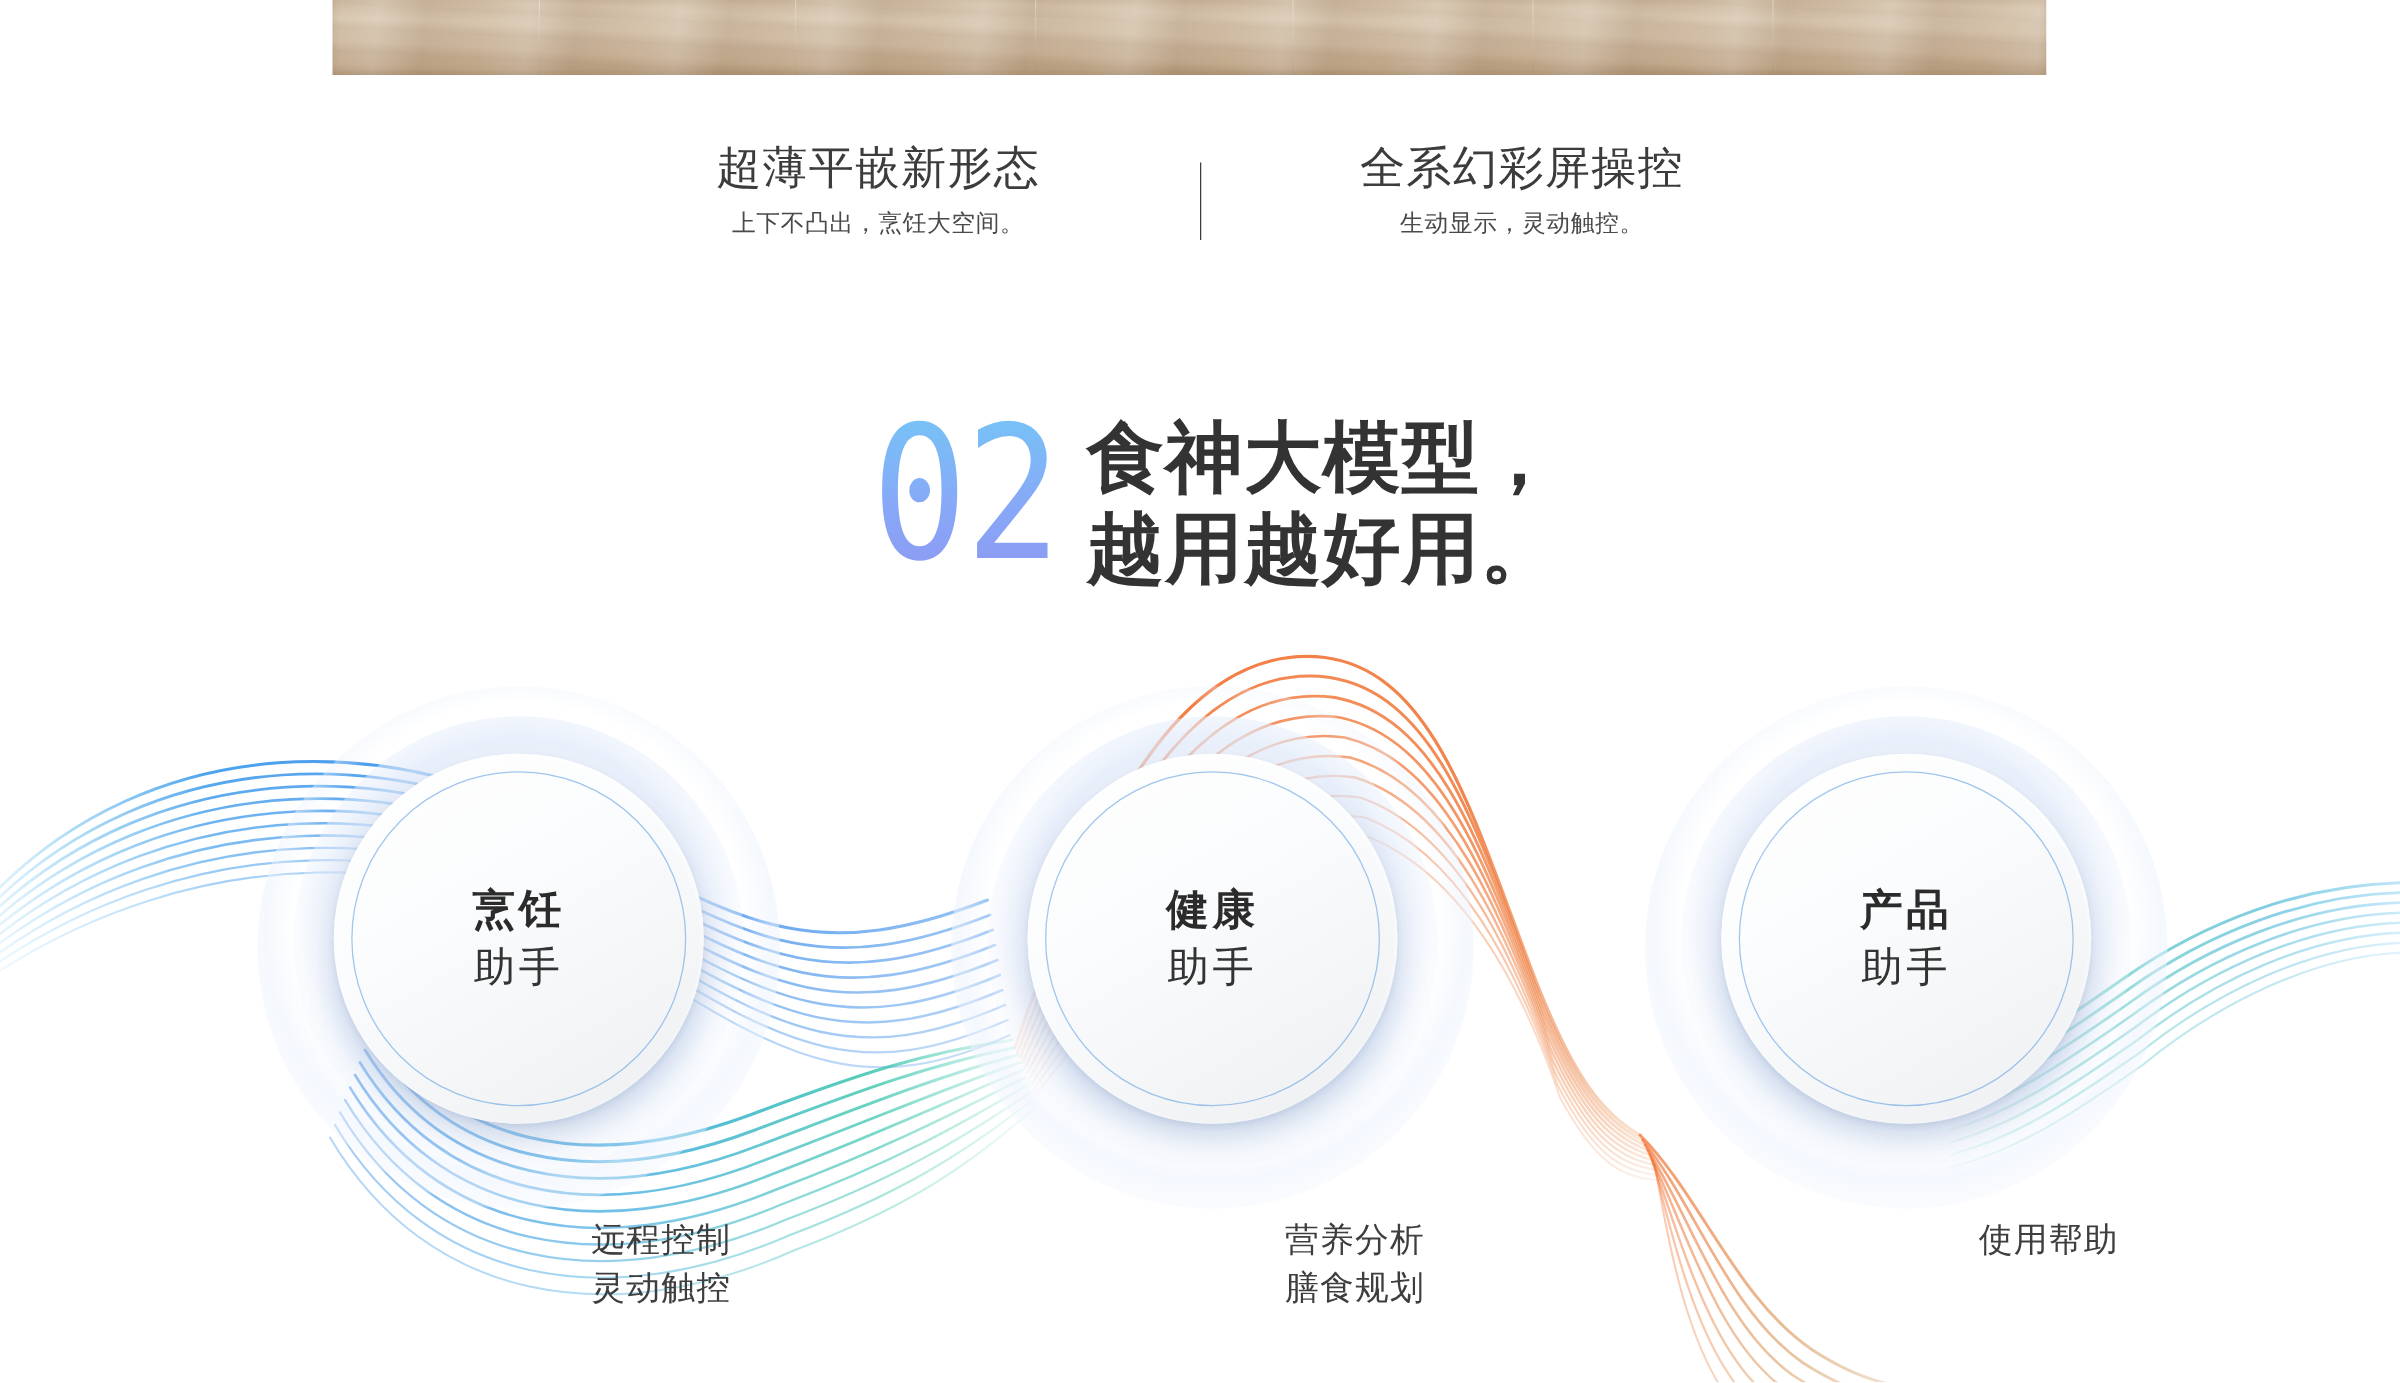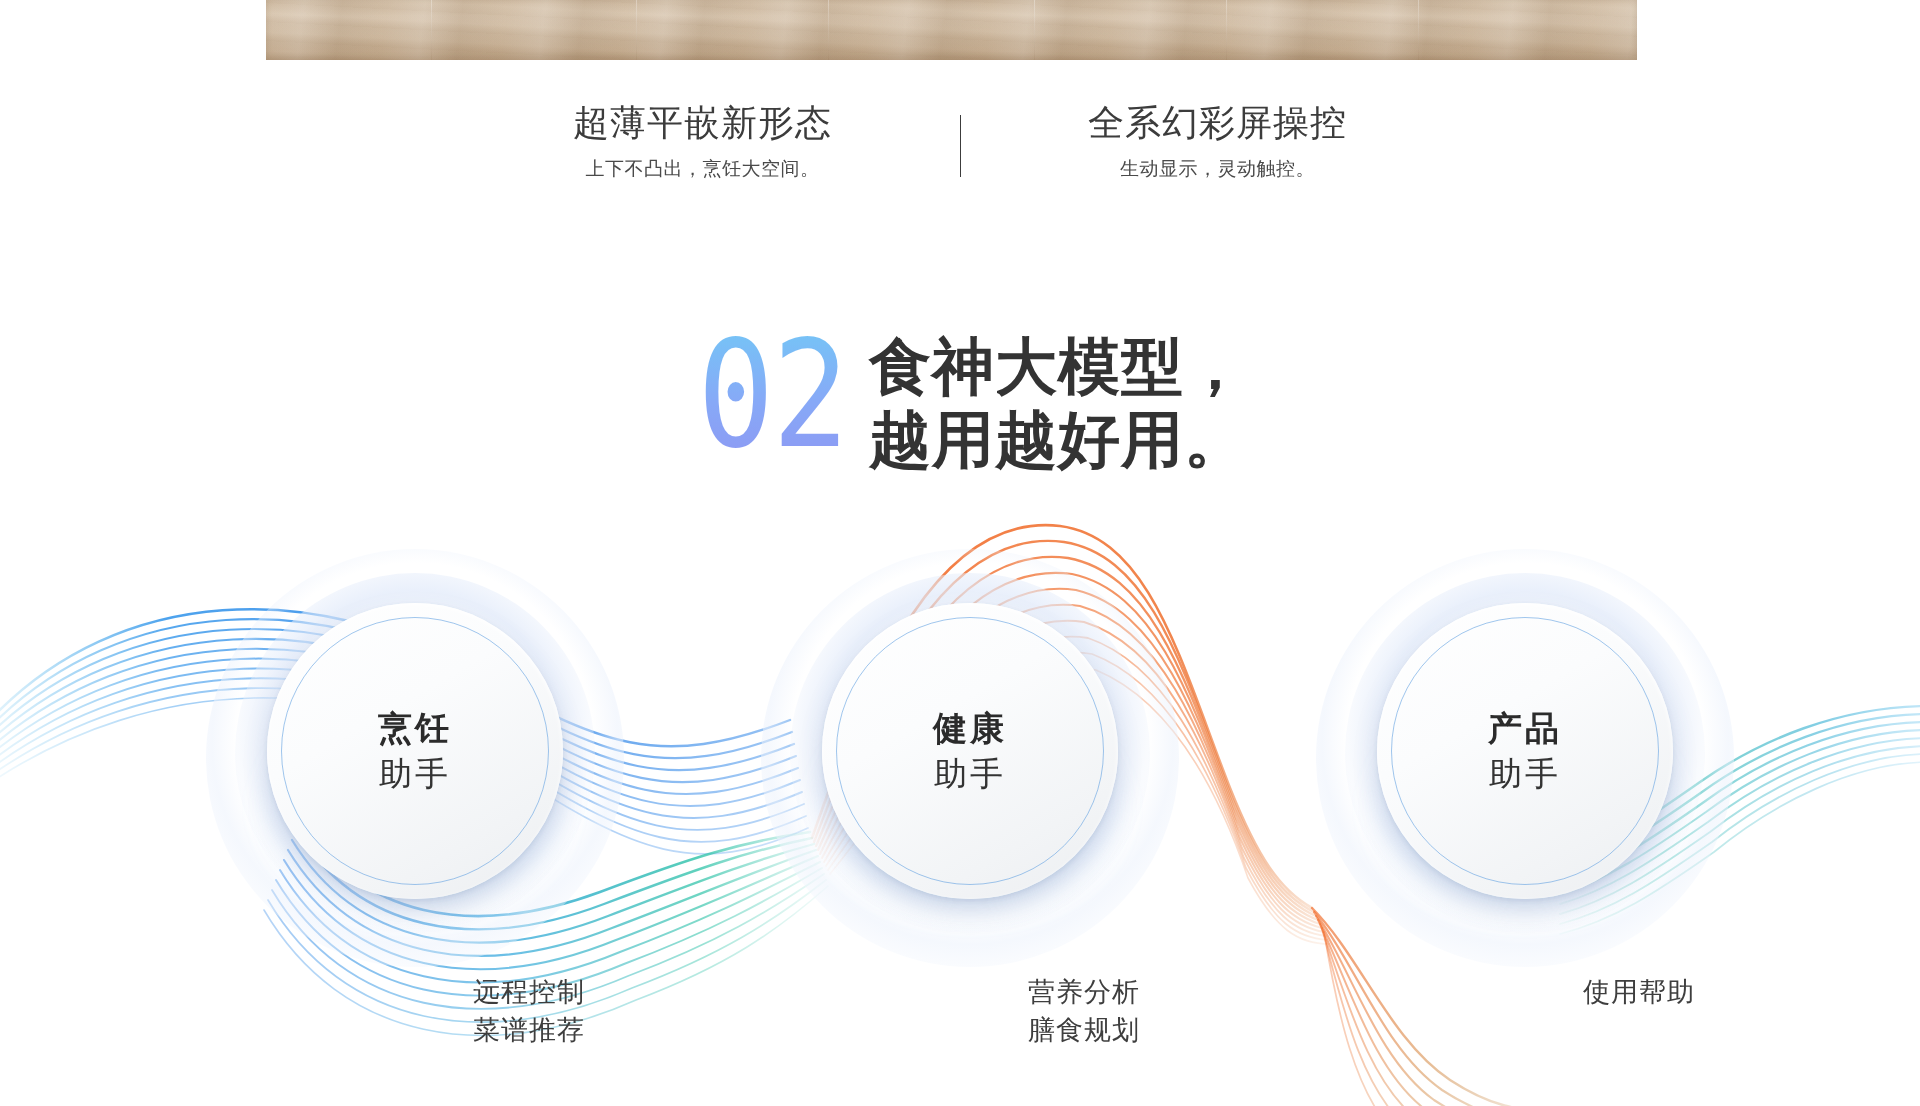--- a/index.html
+++ b/index.html
@@ -30,21 +30,21 @@
   }
   .wood-strip .plank-line{
     position:absolute;top:0;bottom:0;width:1px;
     background:linear-gradient(180deg,rgba(255,255,255,.45),rgba(150,118,84,.25));
     opacity:.7;
   }
 
   
   .features{
     position:absolute;top:92px;left:0;width:1920px;height:100px;
-    display:flex;align-items:center;justify-content:center;gap:0;
+    display:flex;align-items:flex-end;justify-content:center;gap:0;
   }
   .feature{
     display:flex;flex-direction:column;align-items:center;
   }
   .feature.left{width:420px;}
   .feature.right{width:420px;}
   .feature-title{
     font-size:36px;font-weight:400;color:#3c3c3c;letter-spacing:1px;
     line-height:1.15;white-space:nowrap;
   }
@@ -279,21 +279,21 @@
       <div class="node" style="left:235px;top:36px;">
         <div class="halo2"></div>
         <div class="halo"></div>
         <div class="glow"></div>
         <div class="circle">
           <div class="circle-line1">烹饪</div>
           <div class="circle-line2">助手</div>
         </div>
         <div class="node-caption">
           <div class="cap-line">远程控制</div>
-          <div class="cap-line">菜谱推荐</div>
+          <div class="cap-line">灵动触控</div>
         </div>
       </div>
 
       <div class="node" style="left:790px;top:36px;">
         <div class="halo2"></div>
         <div class="halo"></div>
         <div class="glow"></div>
         <div class="circle">
           <div class="circle-line1">健康</div>
           <div class="circle-line2">助手</div>

